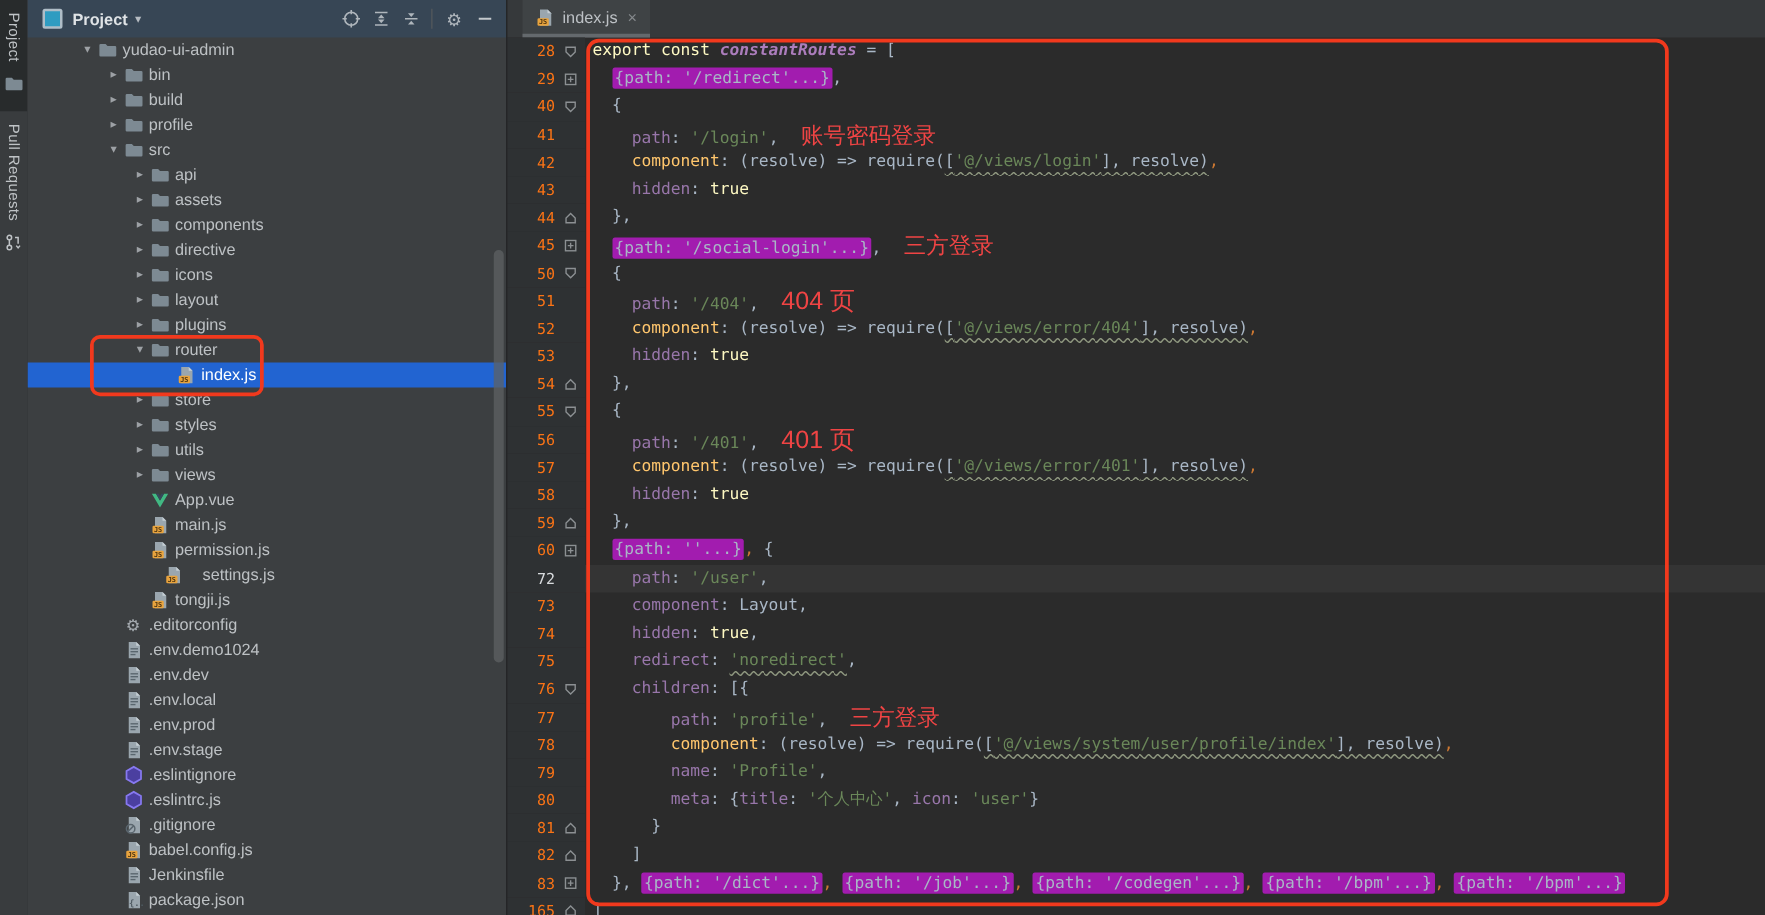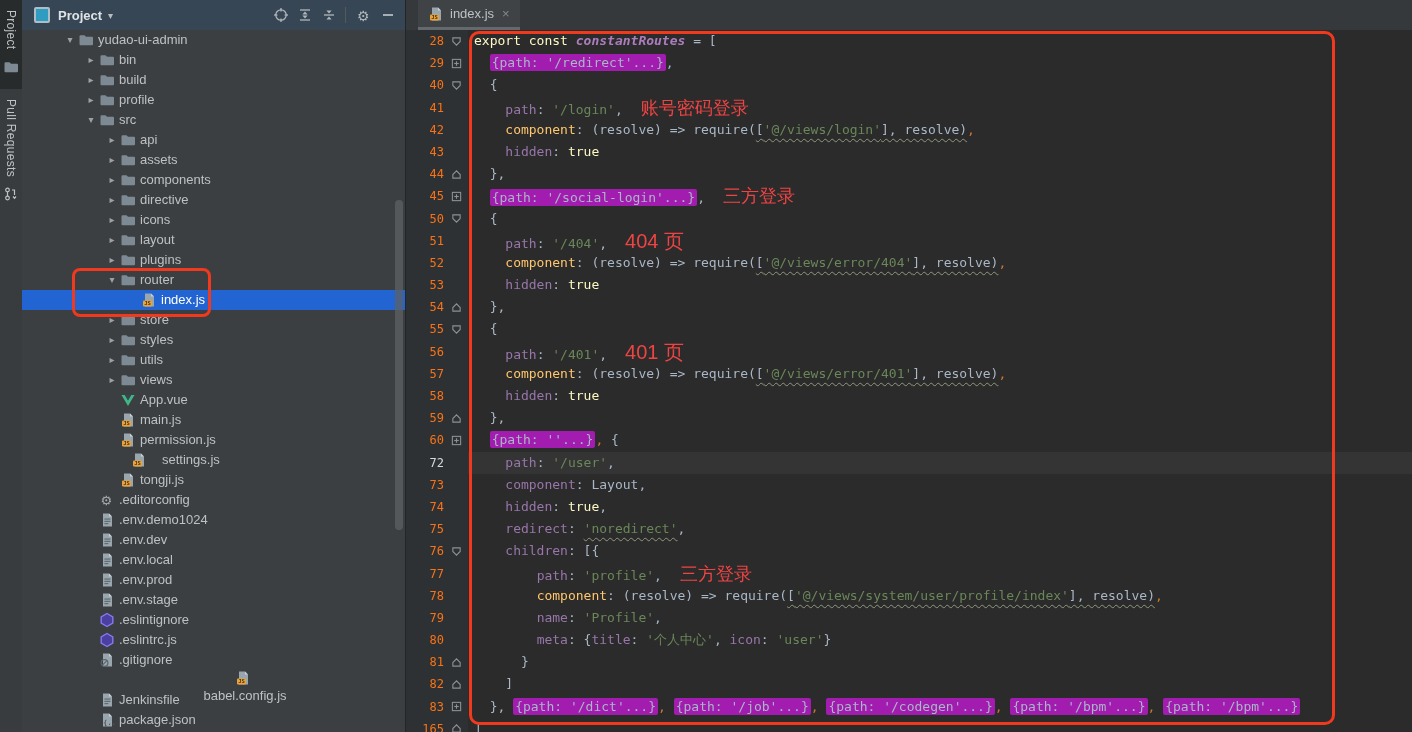--- a/index.html
+++ b/index.html
@@ -536,21 +536,21 @@
               <svg width="16" height="16" viewBox="0 0 16 16">
                 <path d="M4 1.5h6l3 3v10h-9z" fill="#9AA6AE"></path>
                 <path d="M10 1.5l3 3h-3z" fill="#C6CFD5"></path>
                 <circle cx="5.5" cy="11" r="3.4" fill="none" stroke="#5A666E" stroke-width="1.2"></circle>
                 <line x1="3.2" y1="13.4" x2="7.9" y2="8.7" stroke="#5A666E" stroke-width="1.2"></line>
               </svg>
             </span>
           </span>
           <span class="t-label">.gitignore</span>
         </div>
-        <div class="tree-row" style="padding-left: 61px; flex-direction: column;">
+        <div class="tree-row" style="padding-left: 61px;">
           <span class="chev"></span>
           <span class="t-icon">
             <span>
               <svg width="16" height="16" viewBox="0 0 16 16">
                 <path d="M4 1.5h6l3 3v10h-9z" fill="#9AA6AE"></path>
                 <path d="M10 1.5l3 3h-3z" fill="#C6CFD5"></path>
                 <rect x="2" y="8.5" width="9" height="6" rx="1" fill="#E8A33D"></rect>
                 <text x="3.2" y="13.3" font-size="5.5" font-weight="bold" fill="#4A3311" font-family="DejaVu Sans Mono, monospace">JS</text>
               </svg>
             </span>

